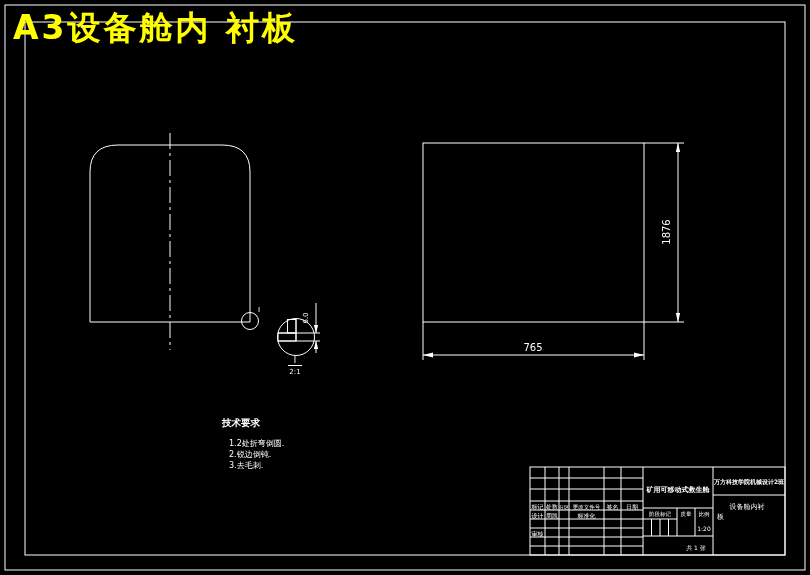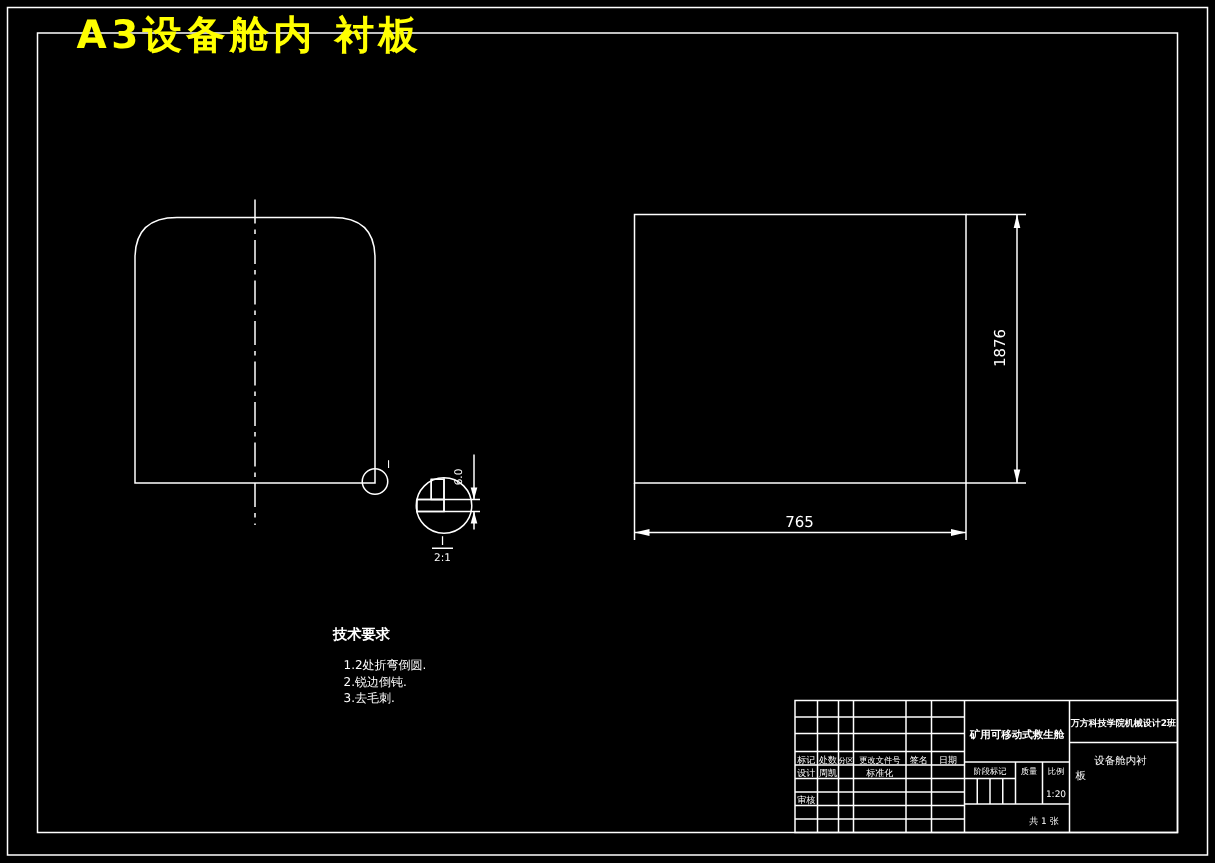--- a/index.html
+++ b/index.html
@@ -4,22 +4,22 @@
 <style>
   html,body{margin:0;padding:0;background:#000;}
   .canvas{position:relative;width:810px;height:575px;background:#000;overflow:hidden;
           font-family:"DejaVu Sans",sans-serif;}
   .cad-svg{position:absolute;left:0;top:0;width:810px;height:575px;}
   .cad-svg line,.cad-svg rect,.cad-svg path,.cad-svg circle{stroke:#fff;stroke-width:1;fill:none;}
   .cad-svg polygon{fill:#fff;stroke:none;}
   .cad-svg text{fill:#fff;stroke:none;font-family:"DejaVu Sans",sans-serif;}
   .dimtext{font-family:"DejaVu Sans Mono",monospace;}
   .drawing-title{position:absolute;left:13px;top:6px;z-index:5;color:#ffff00;
-     font-size:26px;font-weight:bold;letter-spacing:3px;white-space:nowrap;
-     font-family:"DejaVu Sans",sans-serif;margin-left:38px;}
+     font-size:33px;font-weight:bold;letter-spacing:3px;white-space:nowrap;
+     font-family:"DejaVu Sans",sans-serif;}
 </style>
 </head>
 <body>
 
 <div class="canvas">
 
   <div class="drawing-title">A3设备舱内 衬板</div>
 
   <svg class="cad-svg" viewBox="0 0 810 575">
     <defs>

